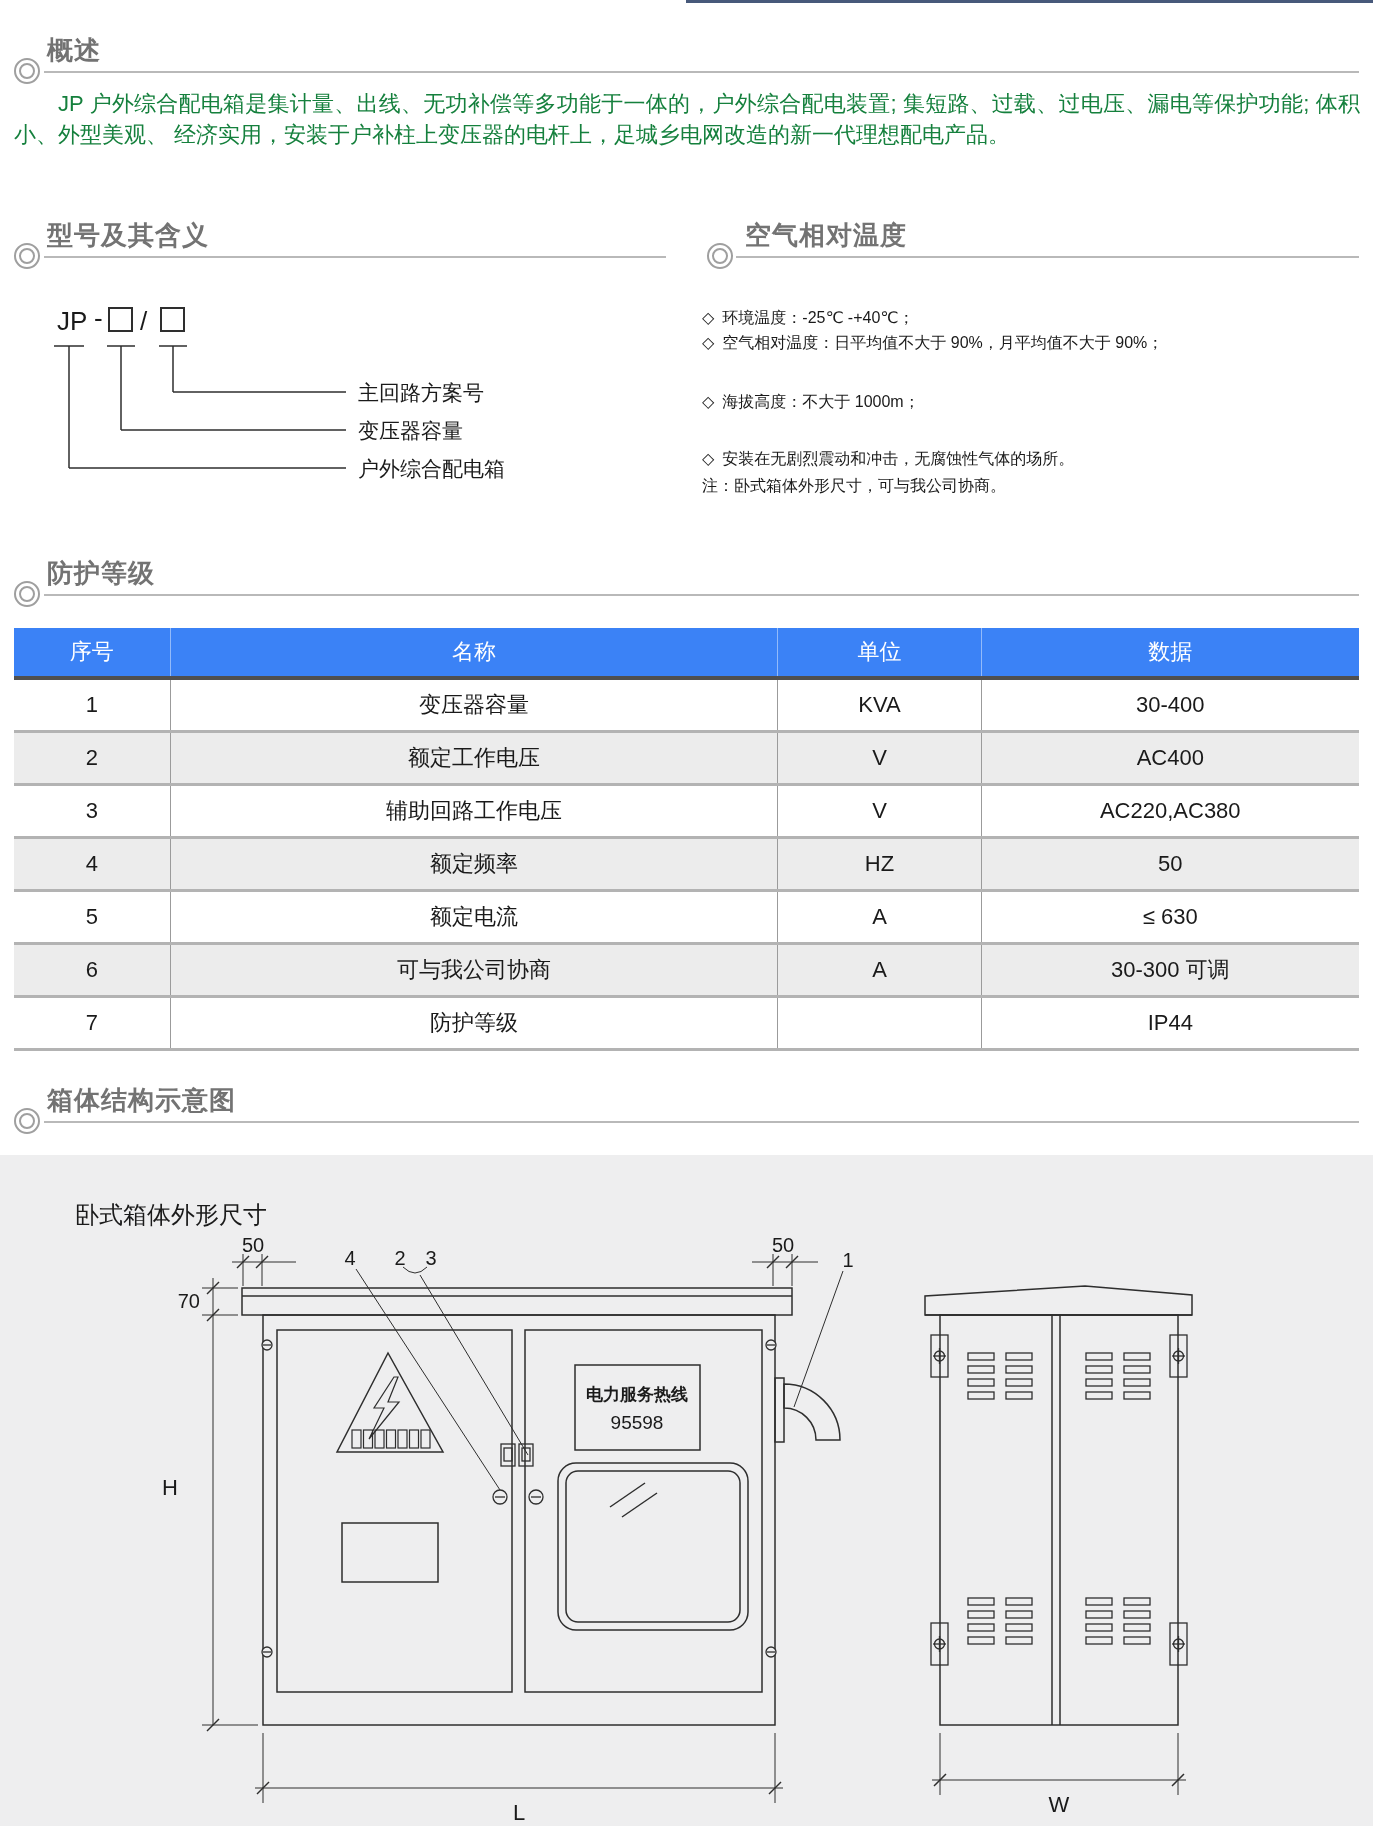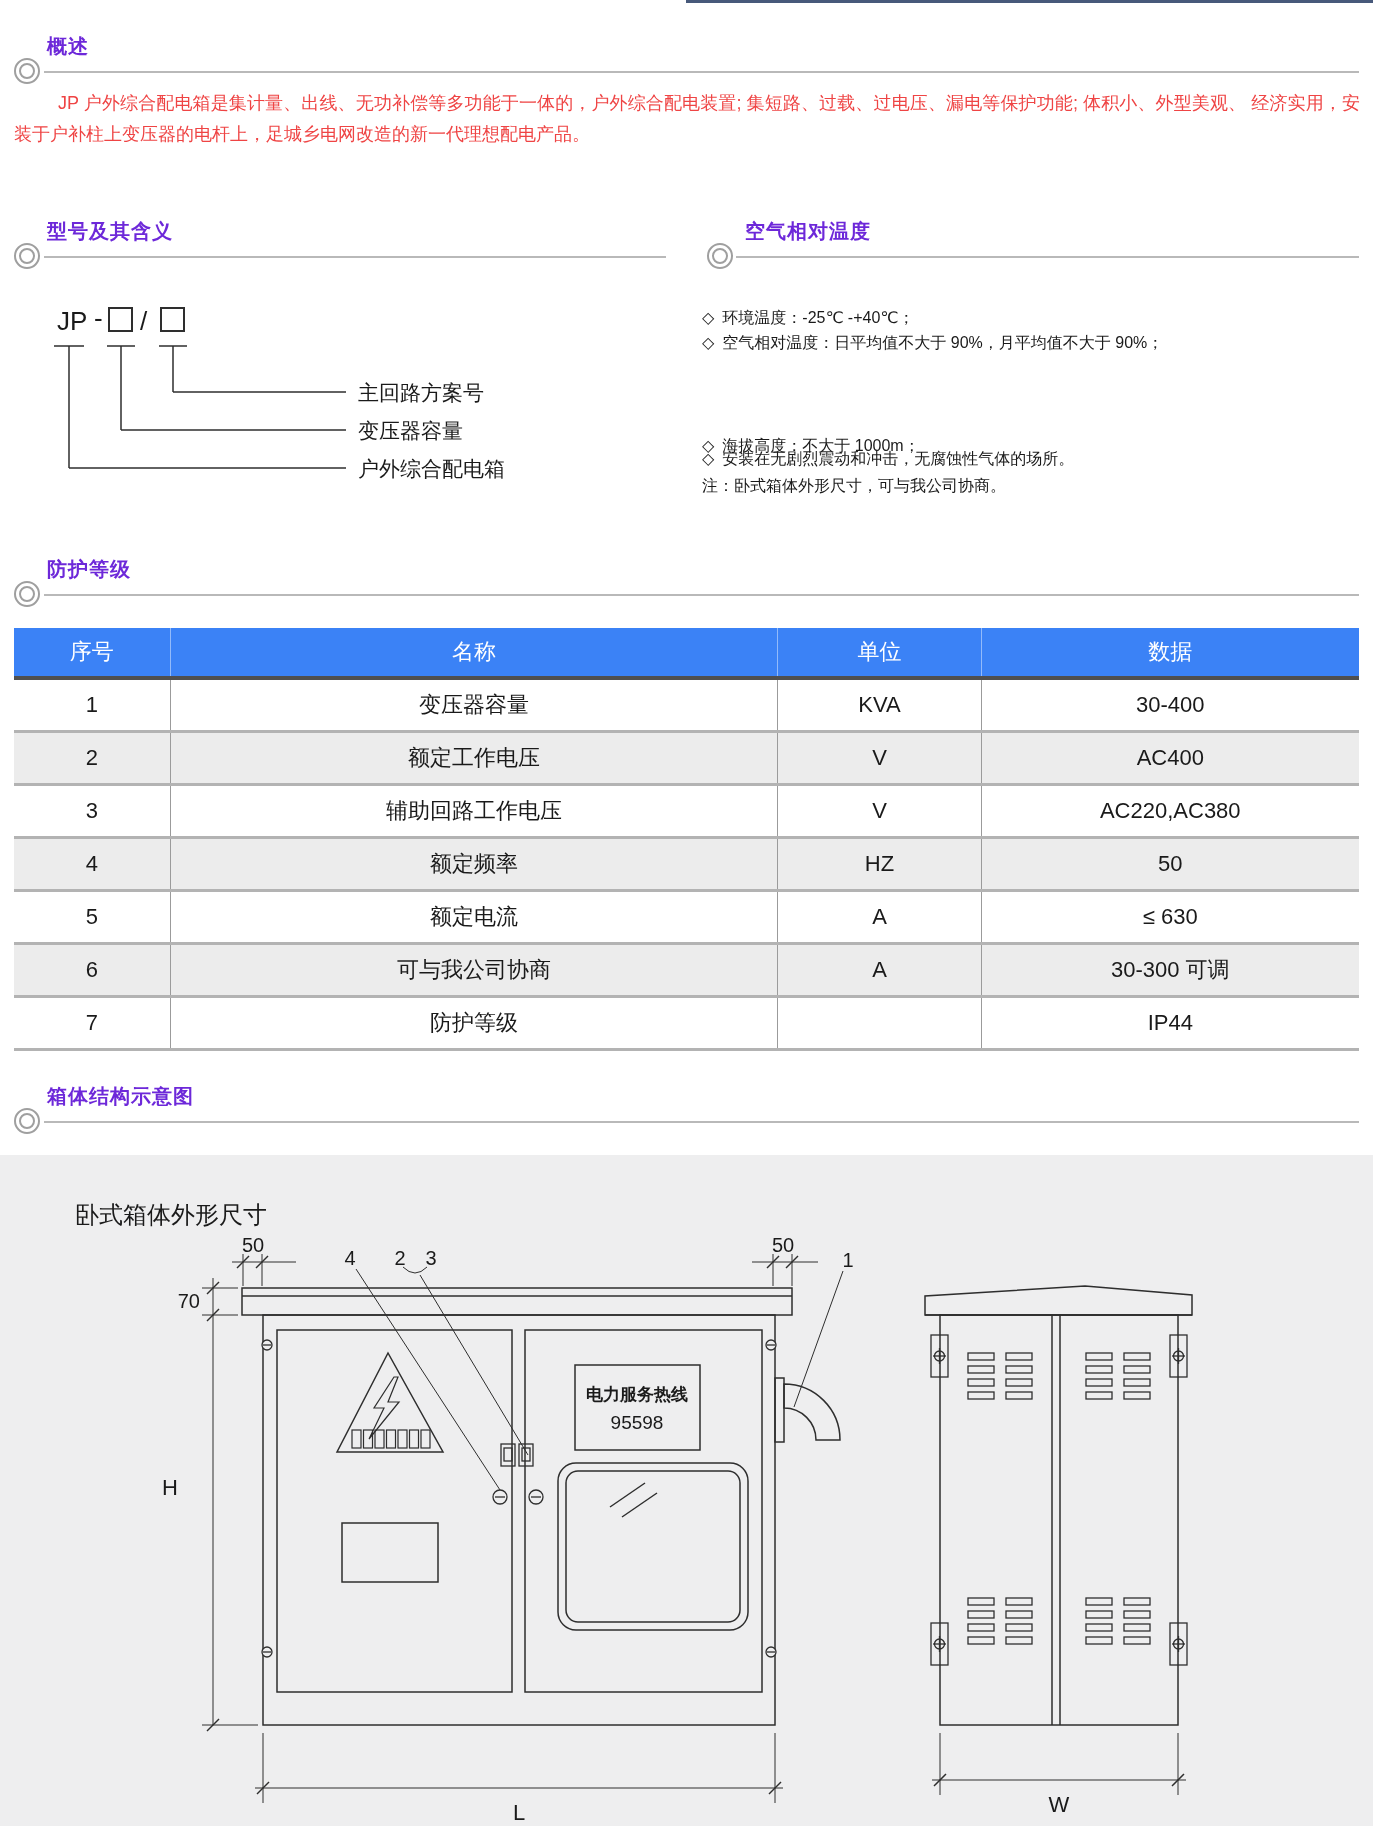--- a/index.html
+++ b/index.html
@@ -9,39 +9,39 @@
     background:#ffffff;
     font-family:"Liberation Sans","DejaVu Sans",sans-serif;
     color:#1a1a1a;
     overflow:hidden;
   }
   .abs{position:absolute;}
   
   .hdr{position:absolute;}
   .hdr-title{
     position:absolute;left:31px;top:0;
-    font-size:20px;font-weight:bold;color:#6d28d9;
+    font-size:26px;font-weight:bold;color:#737373;
     white-space:nowrap;letter-spacing:1px;
   }
   .hdr-line{position:absolute;top:38px;height:2px;background:#b9b9b9;}
   .hdr-circle{
     position:absolute;left:-2px;top:25px;
     width:26px;height:26px;border:2px solid #9f9f9f;border-radius:50%;
     background:#fff;box-sizing:border-box;
   }
   .hdr-circle::after{
     content:"";position:absolute;left:3px;top:3px;
     width:16px;height:16px;border:2px solid #9f9f9f;border-radius:50%;
     box-sizing:border-box;
   }
   
   .para{
     position:absolute;left:14px;top:88px;width:1346px;
-    font-size:18px;line-height:31px;text-indent:44px;
-    text-align:justify;color:#ef4444;
+    font-size:22px;line-height:31px;text-indent:44px;
+    text-align:justify;color:#15803d;
   }
   
   .env-item{
     position:absolute;left:702px;width:665px;
     font-size:16px;white-space:nowrap;color:#1a1a1a;
   }
   .env-item .diamond{margin-right:8px;}
   
   table.tech{
     position:absolute;left:14px;top:628px;width:1345px;
@@ -119,21 +119,21 @@
   <div class="hdr-line" style="left:34px;width:623px;"></div>
   <div class="hdr-circle" style="left:5px;"></div>
 </div>
 
 <div class="env-item" style="top:308px;">
   <span class="diamond">◇</span><span>环境温度：-25℃ -+40℃；</span>
 </div>
 <div class="env-item" style="top:333px;">
   <span class="diamond">◇</span><span>空气相对温度：日平均值不大于 90%，月平均值不大于 90%；</span>
 </div>
-<div class="env-item" style="top:392px;margin-top:44px;">
+<div class="env-item" style="top:392px;">
   <span class="diamond">◇</span><span>海拔高度：不大于 1000m；</span>
 </div>
 <div class="env-item" style="top:434px;margin-top:15px;">
   <span class="diamond">◇</span><span>安装在无剧烈震动和冲击，无腐蚀性气体的场所。</span>
 </div>
 <div class="env-item" style="top:476px;">注：卧式箱体外形尺寸，可与我公司协商。</div>
 
 <div class="hdr" style="left:16px;top:556px;">
   <span class="hdr-title">防护等级</span>
   <div class="hdr-line" style="left:28px;width:1315px;"></div>

